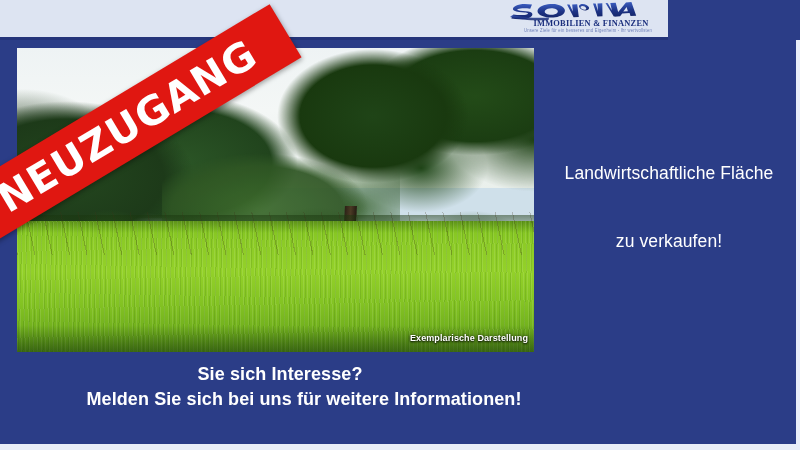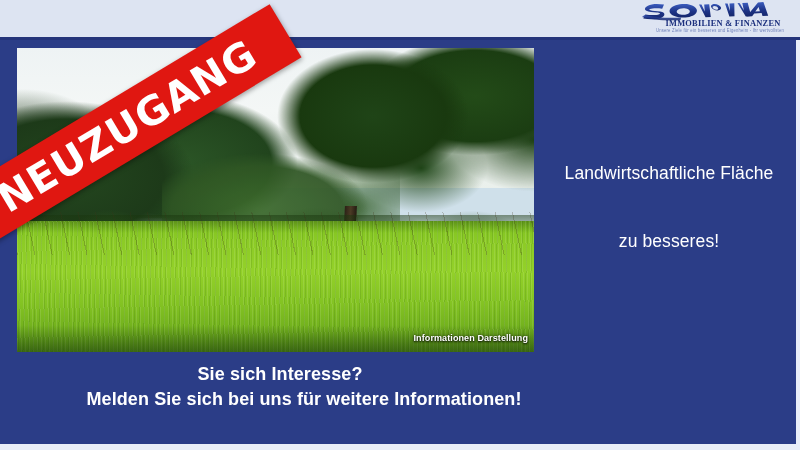--- a/index.html
+++ b/index.html
@@ -8,21 +8,21 @@
   .slide{
     position:relative;
     width:800px;height:450px;
     background:#2b3d87;
     overflow:hidden;
     box-sizing:border-box;
   }
 
   
   .header{
-    position:absolute;left:0;top:0;width:800px;height:40px;
+    position:absolute;left:0;top:0;width:668px;height:40px;
     background:#dde4f2;
     border-bottom:3px solid #24347a;
     box-sizing:border-box;
   }
   .header-inner{
     position:absolute;right:8px;top:0;height:37px;
     display:flex;flex-direction:column;justify-content:center;align-items:flex-end;
   }
   .logo-wrap{position:relative;width:152px;height:34px;}
 
@@ -240,30 +240,30 @@
     <div class="hill-left"></div>
     <div class="hill-mid"></div>
     <div class="bigtree-canopy"></div>
     <div class="bigtree-trunk"></div>
     <div class="treeline"></div>
     <div class="field"></div>
     <div class="field-dark"></div>
     <div class="field-tex"></div>
     <div class="stalks"></div>
     <div class="field-shadow"></div>
-    <div class="photo-caption">Informationen Darstellung</div>
+    <div class="photo-caption">Exemplarische Darstellung</div>
   </div>
 
   <div class="banner">
     <span>NEUZUGANG</span>
   </div>
 
   <div class="right-col">
     <div class="rc-line1">Landwirtschaftliche Fläche</div>
-    <div class="rc-line2">zu besseres!</div>
+    <div class="rc-line2">zu verkaufen!</div>
   </div>
 
   <div class="cta">
     <div class="cta-1">Sie sich Interesse?</div>
     <div class="cta-2">Melden Sie sich bei uns für weitere Informationen!</div>
   </div>
 
   <div class="edge-right"></div>
   <div class="edge-bottom"></div>
 

